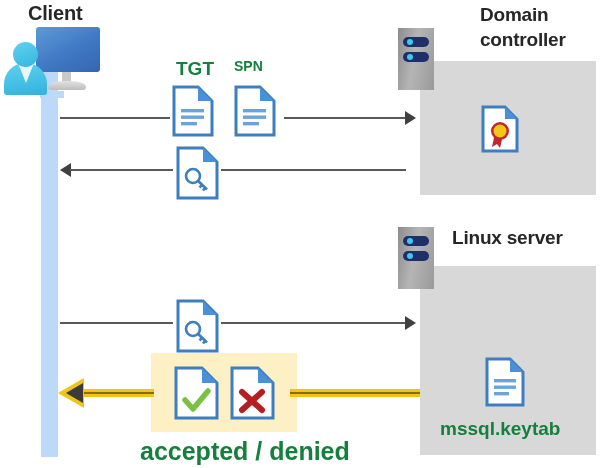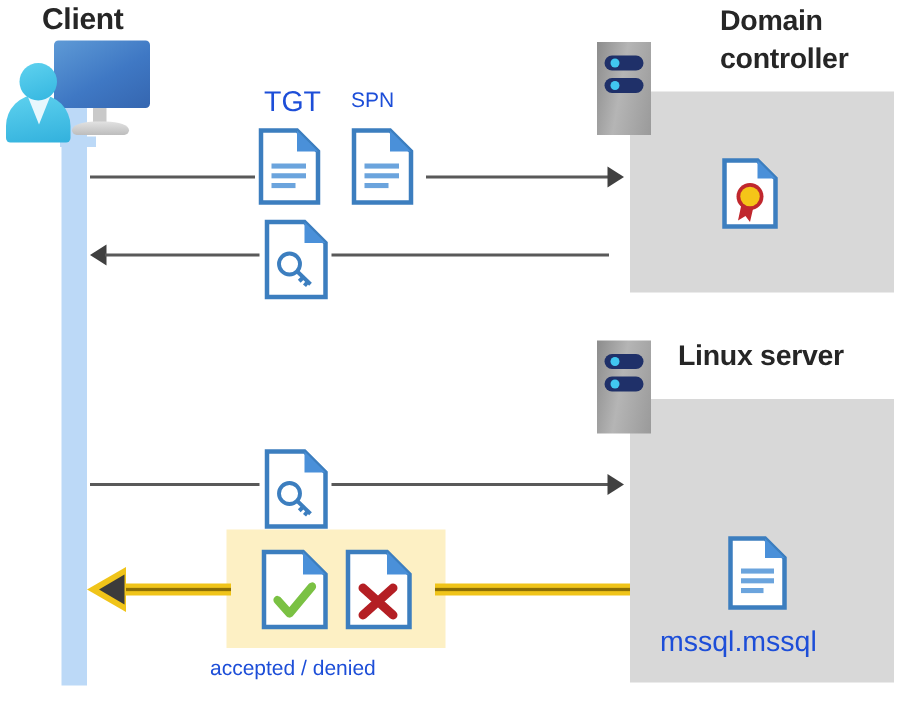--- a/index.html
+++ b/index.html
@@ -110,24 +110,24 @@
   #gold-head-in{
     left:66px;top:383px;width:0;height:0;
     border-top:10px solid transparent;border-bottom:10px solid transparent;
     border-right:17px solid #3b3b3b;
   }
 
   
   #highlight{left:151px;top:353px;width:146px;height:79px;background:#fdf0c4;}
 
   
-  .lbl{color:#1d4ed8;}
+  .lbl{color:#15803d;font-weight:bold;}
   #tgt-label{left:176px;top:58px;font-size:19px;}
   #spn-label{left:234px;top:58px;font-size:14px;}
-  #accepted-label{left:140px;top:437px;font-size:14px;}
+  #accepted-label{left:140px;top:437px;font-size:25px;}
   #keytab-label{left:440px;top:418px;font-size:19px;}
 </style>
 </head>
 <body>
 
 <div id="canvas">
 
   <div class="abs panel" id="dc-panel"></div>
   <div class="abs panel" id="linux-panel"></div>
 
@@ -183,21 +183,21 @@
   <div class="abs" style="left:485px;top:357px;">
     <svg width="40" height="50" viewBox="0 0 40 50">
       <path d="M2 2 H25 L38 15 V48 H2 Z" fill="#ffffff" stroke="#3c7ebf" stroke-width="3"></path>
       <path d="M25 2 L38 15 H25 Z" fill="#4a90d9"></path>
       <rect x="9" y="22" width="22" height="3.4" fill="#6ba4dd"></rect>
       <rect x="9" y="28.5" width="22" height="3.4" fill="#6ba4dd"></rect>
       <rect x="9" y="35" width="15" height="3.4" fill="#6ba4dd"></rect>
     </svg>
   </div>
 
-  <div class="abs lbl" id="keytab-label">mssql.mssql</div>
+  <div class="abs lbl" id="keytab-label">mssql.keytab</div>
 
   <div class="abs lbl" id="tgt-label">TGT</div>
   <div class="abs lbl" id="spn-label">SPN</div>
 
   <div class="abs aline" style="left:60px;top:117px;width:110px;"></div>
   <div class="abs aline" style="left:284px;top:117px;width:122px;"></div>
   <div class="abs ahead right" style="left:405px;top:111px;"></div>
 
   <div class="abs" style="left:172px;top:85px;">
     <svg width="42" height="52" viewBox="0 0 42 52">

